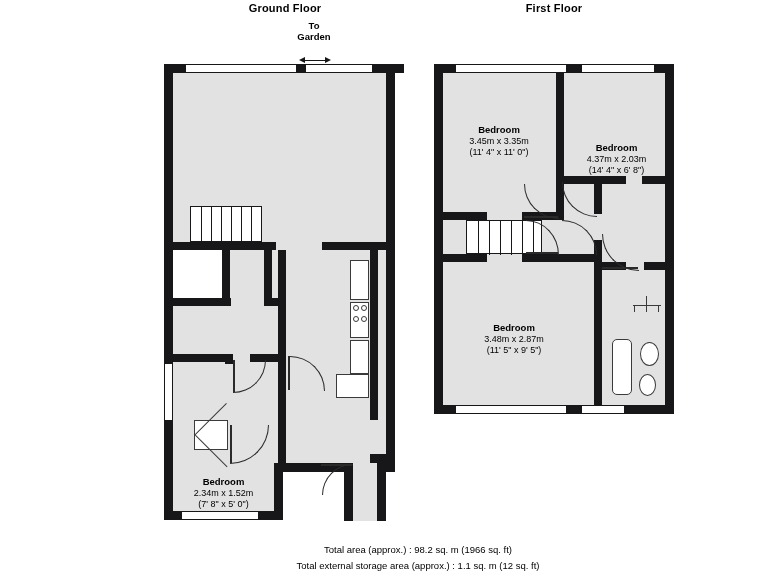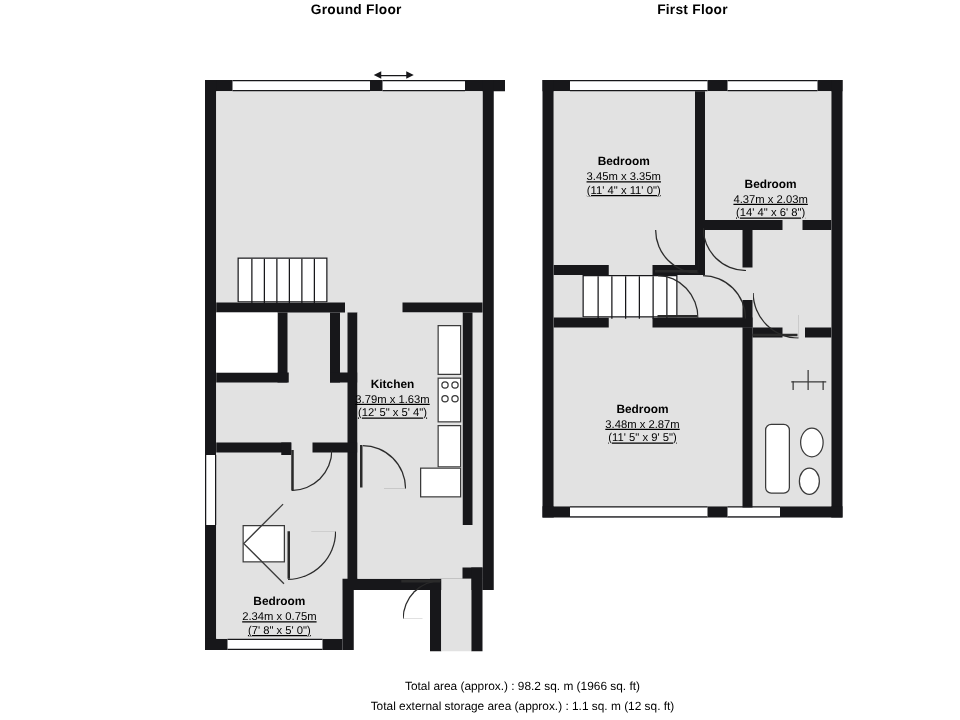--- a/index.html
+++ b/index.html
@@ -58,21 +58,20 @@
   .room-label .rname {
     font-weight: bold;
     display: block;
     font-size: 9.5px;
     line-height: 11.5px;
   }
   .room-label .rdim {
     display: block;
     font-size: 9px;
     line-height: 11px;
-    text-decoration: underline;
   }
 
   
   .window {
     background: #ffffff;
     border-top: 1.5px solid #17171a;
     border-bottom: 1.5px solid #17171a;
     box-sizing: border-box;
   }
   .window-v {
@@ -157,20 +156,24 @@
   .crossbox:after  { transform: rotate(-45deg) translateY(-50%); }
 </style>
 </head>
 <body>
 
 <div class="stage">
 
   <div class="abs plan-title" style="left:186px; top:2px; width:130px;">Ground Floor</div>
   <div class="abs plan-title" style="left:455px; top:2px; width:130px;">First Floor</div>
 
+  <div class="abs to-garden" style="left:236px; top:20px; width:88px;">
+    <span>To</span><br>
+    <span>Garden</span>
+  </div>
   <div class="abs" style="left:265px; top:56px; width:32px; height:8px;">
     <div class="abs arrowhead left" style="left:0px; top:0.5px;"></div>
     <div class="abs arrowline" style="left:5px; top:3.5px; width:22px;"></div>
     <div class="abs arrowhead right" style="left:26px; top:0.5px;"></div>
   </div>
 
   <div class="abs" style="left:130px; top:64px; width:240px; height:470px;">
 
     <div class="abs wall" style="left:0px;   top:0px;   width:240px; height:9px;"></div>
     <div class="abs wall" style="left:0px;   top:0px;   width:9px;   height:456px;"></div>
@@ -238,30 +241,25 @@
     <div class="abs stairs" style="left:26px; top:142px; width:72px; height:36px;">
       <div class="step" style="left:10px; top:0; width:1.3px; height:36px;"></div>
       <div class="step" style="left:20px; top:0; width:1.3px; height:36px;"></div>
       <div class="step" style="left:30px; top:0; width:1.3px; height:36px;"></div>
       <div class="step" style="left:40px; top:0; width:1.3px; height:36px;"></div>
       <div class="step" style="left:50px; top:0; width:1.3px; height:36px;"></div>
       <div class="step" style="left:60px; top:0; width:1.3px; height:36px;"></div>
     </div>
 
 
-    <div class="abs room-label" style="left:90px; top:238px; width:120px;">
-      <span class="rname">Kitchen</span>
-      <span class="rdim">3.79m x 1.63m</span>
-      <span class="rdim">(12' 5" x 5' 4")</span>
-    </div>
 
 
     <div class="abs room-label" style="left:-3px; top:412px; width:125px;">
       <span class="rname">Bedroom</span>
-      <span class="rdim">2.34m x 0.75m</span>
+      <span class="rdim">2.34m x 1.52m</span>
       <span class="rdim">(7' 8" x 5' 0")</span>
     </div>
 
   </div>
 
   <div class="abs" style="left:400px; top:64px; width:240px; height:360px;">
 
     <div class="abs wall" style="left:0px;   top:0px;   width:240px; height:9px;"></div>
     <div class="abs wall" style="left:0px;   top:0px;   width:9px;   height:350px;"></div>
     <div class="abs wall" style="left:231px; top:0px;   width:9px;   height:350px;"></div>

